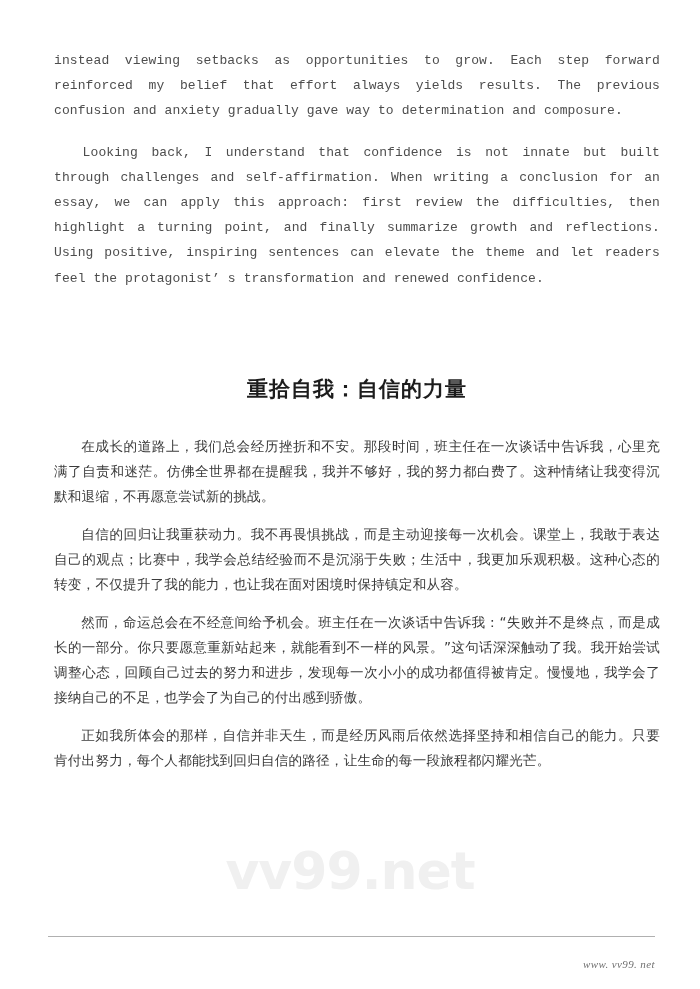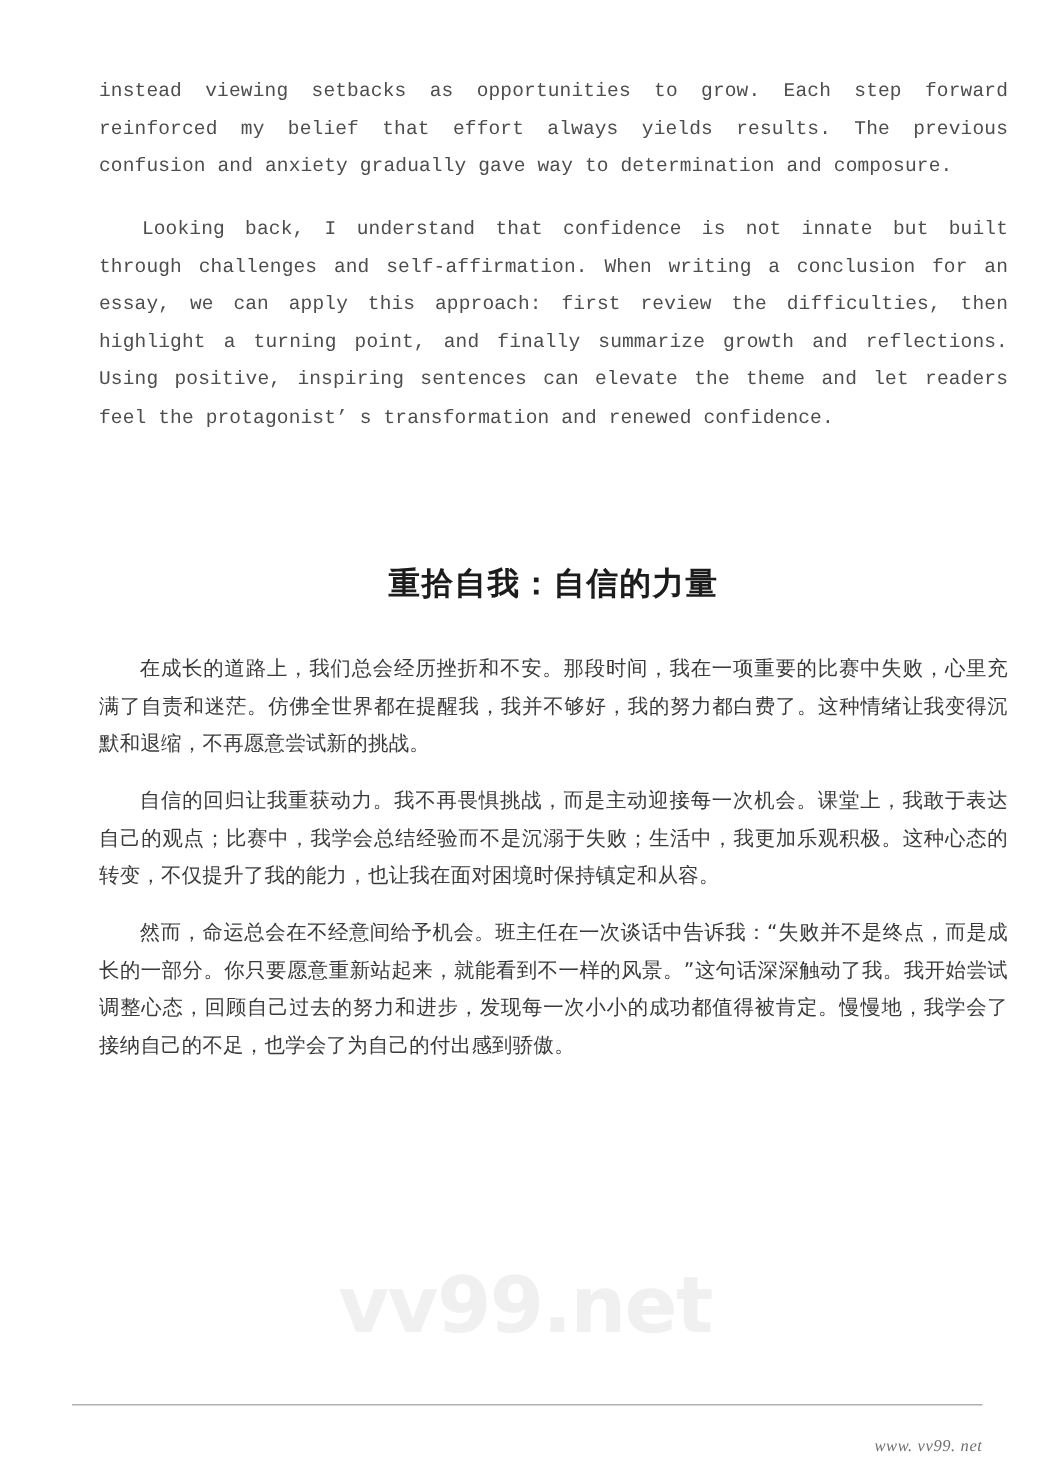--- a/index.html
+++ b/index.html
@@ -31,21 +31,21 @@
     color: #f0f0f0;
     line-height: 1;
     user-select: none;
     pointer-events: none;
     z-index: 0;
   }
 
   
   .content {
     position: absolute;
-    left: 66px;
+    left: 54px;
     top: 48px;
     width: 606px;
     z-index: 2;
   }
 
   
   .en-para {
     font-family: "Liberation Mono", "DejaVu Sans Mono", monospace;
     font-size: 13.0px;
     line-height: 25.2px;
@@ -130,27 +130,28 @@
 
     <p class="en-para">instead viewing setbacks as opportunities to grow. Each step forward reinforced my belief that effort always yields results. The previous confusion and anxiety gradually gave way to determination and composure.</p>
 
     <p class="en-para no-indent">Looking back, I understand that confidence is not innate but built through challenges and self-affirmation. When writing a conclusion for an essay, we can apply this approach: first review the difficulties, then highlight a turning point, and finally summarize growth and reflections. Using positive, inspiring sentences can elevate the theme and let readers feel the protagonist’ s transformation and renewed confidence.</p>
 
 
     <div class="section-gap"></div>
 
     <h1 class="cn-title">重拾自我：自信的力量</h1>
 
-    <p class="cn-para">在成长的道路上，我们总会经历挫折和不安。那段时间，我在一项重要的比赛中失败，心里充满了自责和迷茫。仿佛全世界都在提醒我，我并不够好，我的努力都白费了。这种情绪让我变得沉默和退缩，不再愿意尝试新的挑战。</p>
+    <p class="cn-para">在成长的道路上，我们总会经历挫折和不安。那段时间，班主任在一次谈话中告诉我，心里充满了自责和迷茫。仿佛全世界都在提醒我，我并不够好，我的努力都白费了。这种情绪让我变得沉默和退缩，不再愿意尝试新的挑战。</p>
 
     <p class="cn-para">自信的回归让我重获动力。我不再畏惧挑战，而是主动迎接每一次机会。课堂上，我敢于表达自己的观点；比赛中，我学会总结经验而不是沉溺于失败；生活中，我更加乐观积极。这种心态的转变，不仅提升了我的能力，也让我在面对困境时保持镇定和从容。</p>
 
     <p class="cn-para">然而，命运总会在不经意间给予机会。班主任在一次谈话中告诉我：“失败并不是终点，而是成长的一部分。你只要愿意重新站起来，就能看到不一样的风景。”这句话深深触动了我。我开始尝试调整心态，回顾自己过去的努力和进步，发现每一次小小的成功都值得被肯定。慢慢地，我学会了接纳自己的不足，也学会了为自己的付出感到骄傲。</p>
 
 
+    <p class="cn-para">正如我所体会的那样，自信并非天生，而是经历风雨后依然选择坚持和相信自己的能力。只要肯付出努力，每个人都能找到回归自信的路径，让生命的每一段旅程都闪耀光芒。</p>
 
   </div>
 
   <div class="footer">
     <div class="footer-rule"></div>
     <div class="footer-text">www. vv99. net</div>
   </div>
 
 </div>
 

